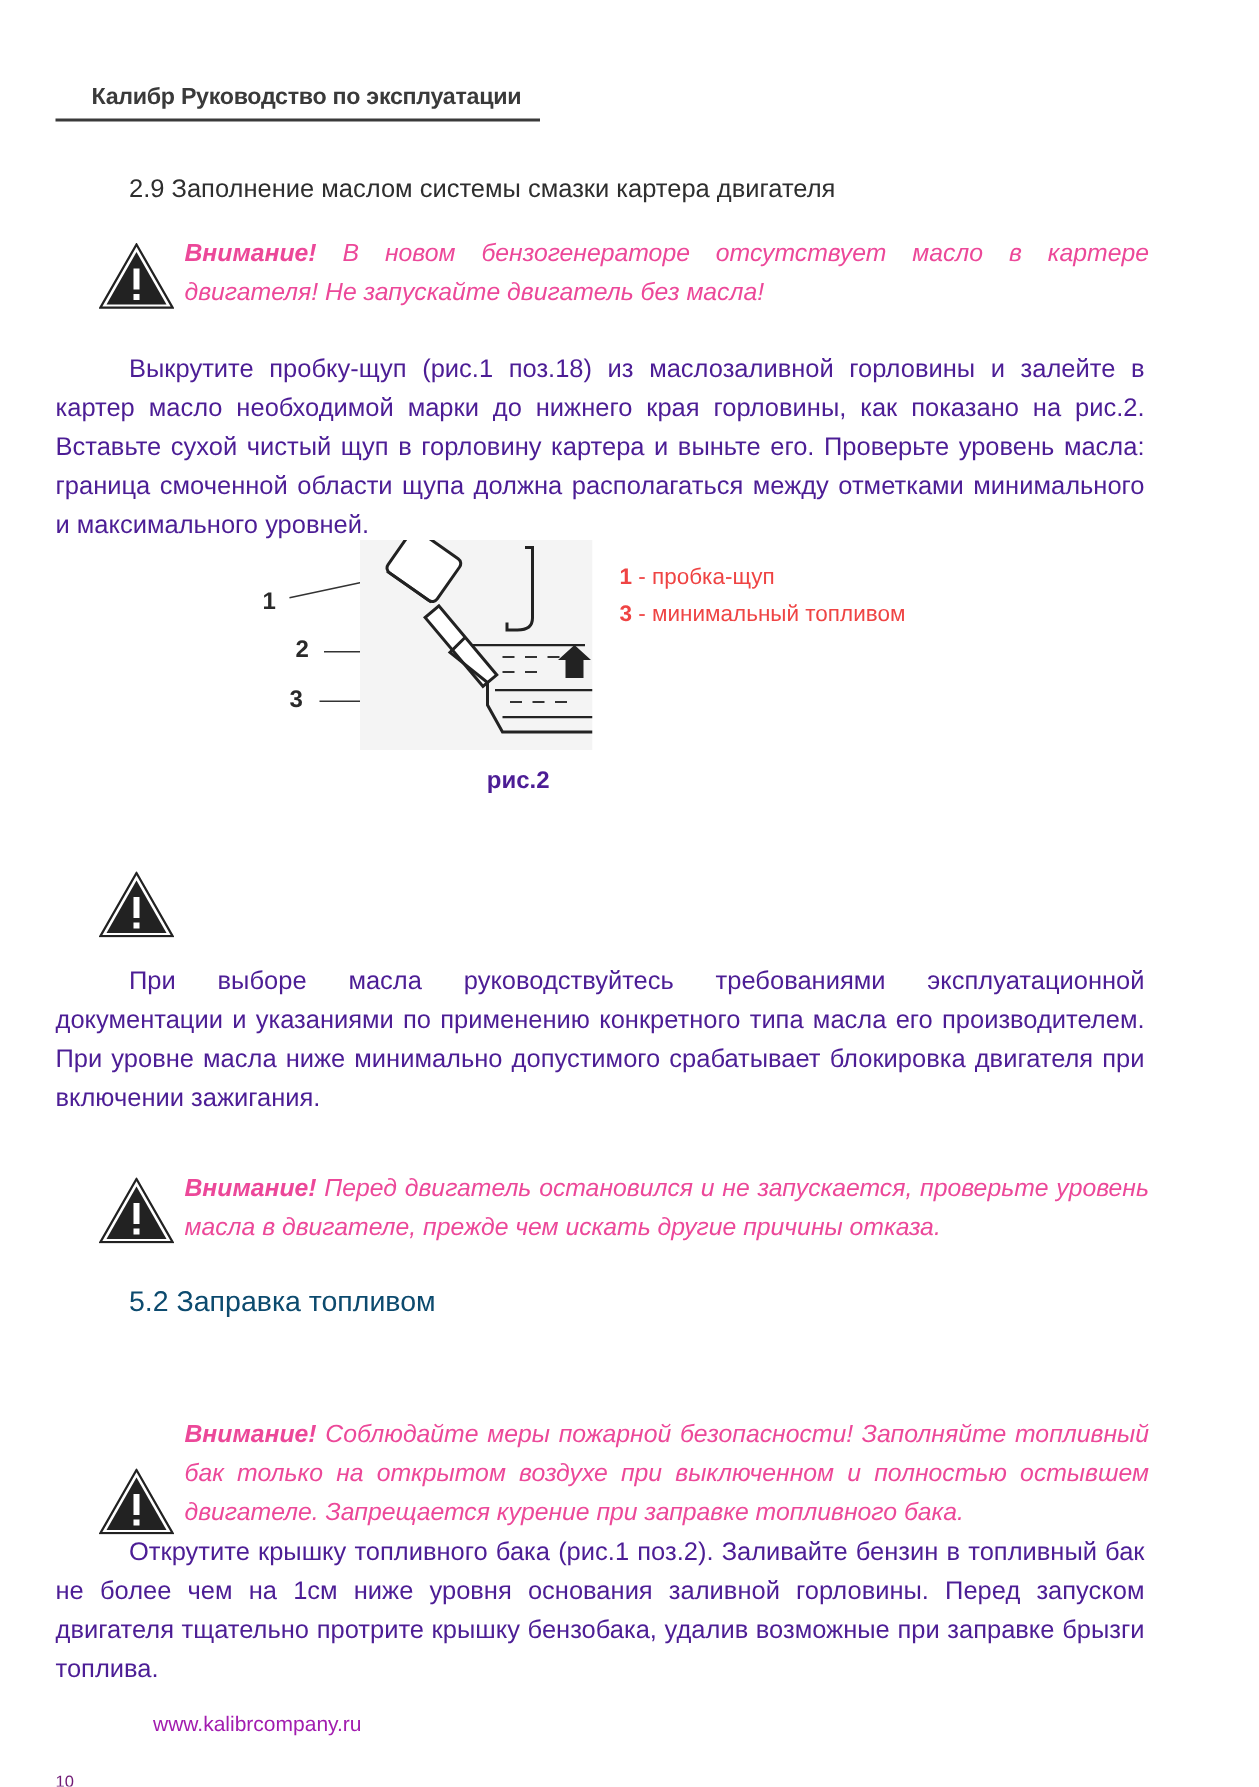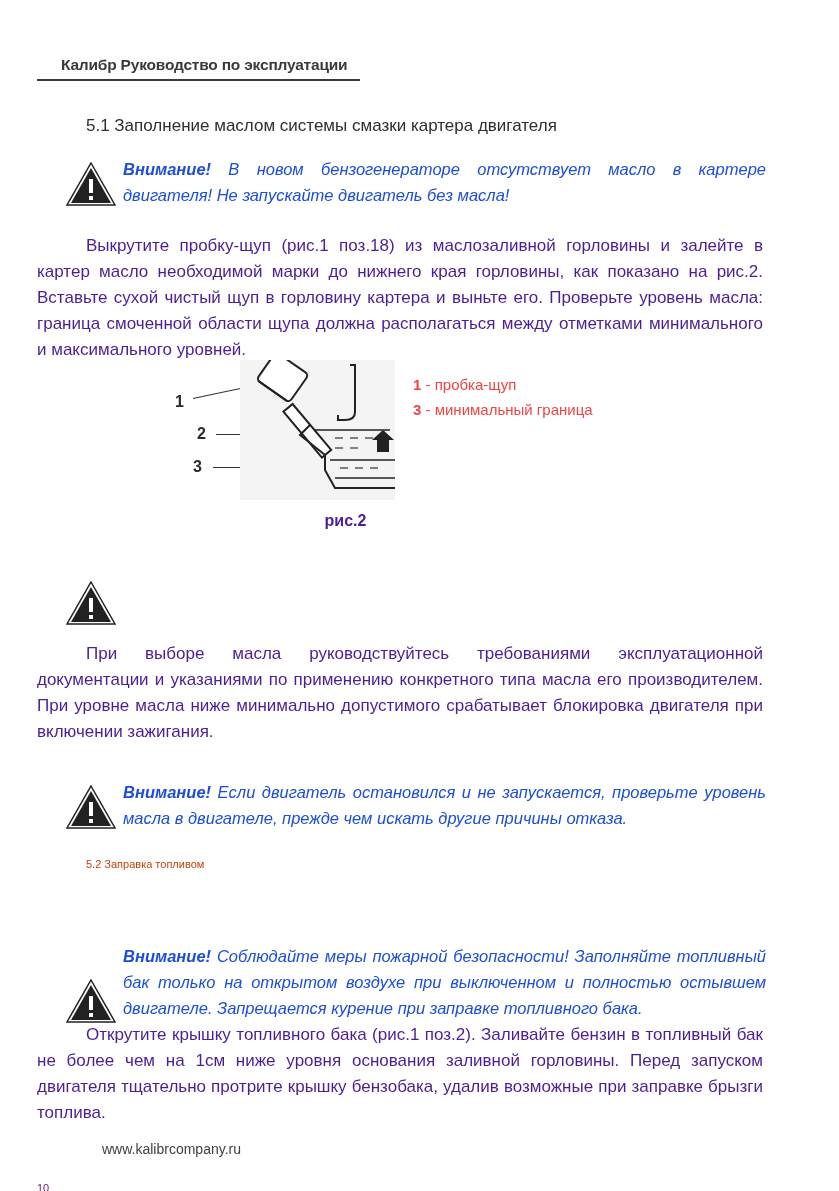--- a/index.html
+++ b/index.html
@@ -4,41 +4,41 @@
   <style>
     html, body { margin: 0; padding: 0; background: #ffffff; }
     body { width: 839px; height: 1191px; position: relative; overflow: hidden;
       font-family: "Liberation Sans", sans-serif; color: #2a2a2a; }
     .page { position: absolute; left: 0; top: 0; width: 839px; height: 1191px; }
     .running-header { position: absolute; left: 37px; top: 56px; font-size: 15.5px; font-weight: bold; color: #3a3a3a; letter-spacing: -0.2px; margin-left: 24px; }
     .running-header-rule { position: absolute; left: 37px; top: 79px; width: 323px; height: 1.5px; background: #3a3a3a; }
     .section-title { position: absolute; left: 86px; top: 116px; font-size: 17px; color: #2e2e2e; }
     .warn { position: absolute; left: 66px; width: 700px; }
     .warn-icon { position: absolute; left: 0; width: 50px; height: 44px; }
-    .warn-text { position: absolute; left: 57px; right: 0; font-size: 16.5px; font-style: italic; line-height: 26px; text-align: justify; color: #1d4ed8; }
+    .warn-text { position: absolute; left: 57px; right: 0; font-size: 16.5px; font-style: italic; line-height: 26px; text-align: justify; color: #ec4899; }
     .warn-text b { font-style: italic; font-weight: bold; }
     .para { position: absolute; left: 37px; width: 726px; font-size: 17px; line-height: 26px; text-align: justify; color: #4c1d95; text-indent: 49px; }
     .fig-num { position: absolute; font-weight: bold; font-size: 16px; color: #2a2a2a; }
     .fig-line { position: absolute; height: 1.2px; background: #333; }
     .legend { position: absolute; left: 413px; top: 372px; font-size: 15px; line-height: 25px; color: #ef4444; }
     .legend b { font-weight: bold; }
     .caption { position: absolute; left: 0; width: 691px; top: 512px; text-align: center; font-weight: bold; font-size: 16px; color: #4c1d95; }
-    .subsection-title { position: absolute; left: 86px; top: 858px; font-size: 11px; color: #c2410c; }
+    .subsection-title { position: absolute; left: 86px; top: 858px; font-size: 19px; color: #0c4a6e; }
     .footer { position: absolute; left: 37px; top: 1182px; font-size: 11px; color: #701a75; }
-    .footer-url { position: absolute; left: 102px; top: 1141px; font-size: 14px; color: #404040; }
+    .footer-url { position: absolute; left: 102px; top: 1141px; font-size: 14px; color: #a21caf; }
   </style>
 </head>
 <body>
 
 <div class="page">
 
   <div class="running-header">Калибр Руководство по эксплуатации</div>
   <div class="running-header-rule"></div>
 
-  <div class="section-title">5.1 Заполнение маслом системы смазки картера двигателя</div>
+  <div class="section-title">2.9 Заполнение маслом системы смазки картера двигателя</div>
 
   <div class="warn" style="top:154px;height:56px;">
     <svg class="warn-icon" style="top:8px;" viewBox="0 0 50 44">
       <polygon points="25,1 49,43 1,43" fill="#fff" stroke="#222" stroke-width="1.5"></polygon>
       <polygon points="25,6 45,41 5,41" fill="#222"></polygon>
       <rect x="23" y="17" width="4" height="14" fill="#fff"></rect>
       <rect x="23" y="34" width="4" height="4" fill="#fff"></rect>
     </svg>
     <div class="warn-text" style="top:2px;"><b>Внимание!</b><span> В новом бензогенераторе отсутствует масло в картере двигателя! Не запускайте двигатель без масла!</span></div>
   </div>
@@ -78,21 +78,21 @@
         <line x1="110" y1="88" x2="118" y2="88"></line>
       <line x1="100" y1="108" x2="108" y2="108"></line>
         <line x1="115" y1="108" x2="123" y2="108"></line>
         <line x1="130" y1="108" x2="138" y2="108"></line>
     </g>
     <polygon points="137,92 137,80 132,80 143,70 154,80 149,80 149,92" fill="#222"></polygon>
   </svg>
 
   <div class="legend">
     <div><b>1</b><span> - пробка-щуп</span></div>
-    <div><b>3</b><span> - минимальный граница</span></div>
+    <div><b>3</b><span> - минимальный топливом</span></div>
   </div>
 
   <div class="caption">рис.2</div>
 
   <div class="warn" style="top:543px;height:110px;">
     <svg class="warn-icon" style="top:38px;" viewBox="0 0 50 44">
       <polygon points="25,1 49,43 1,43" fill="#fff" stroke="#222" stroke-width="1.5"></polygon>
       <polygon points="25,6 45,41 5,41" fill="#222"></polygon>
       <rect x="23" y="17" width="4" height="14" fill="#fff"></rect>
       <rect x="23" y="34" width="4" height="4" fill="#fff"></rect>
@@ -101,21 +101,21 @@
 
   <div class="para" style="top:641px;">При выборе масла руководствуйтесь требованиями эксплуатационной документации и указаниями по применению конкретного типа масла его производителем. При уровне масла ниже минимально допустимого срабатывает блокировка двигателя при включении зажигания.</div>
 
   <div class="warn" style="top:779px;height:56px;">
     <svg class="warn-icon" style="top:6px;" viewBox="0 0 50 44">
       <polygon points="25,1 49,43 1,43" fill="#fff" stroke="#222" stroke-width="1.5"></polygon>
       <polygon points="25,6 45,41 5,41" fill="#222"></polygon>
       <rect x="23" y="17" width="4" height="14" fill="#fff"></rect>
       <rect x="23" y="34" width="4" height="4" fill="#fff"></rect>
     </svg>
-    <div class="warn-text" style="top:0;"><b>Внимание!</b><span> Если двигатель остановился и не запускается, проверьте уровень масла в двигателе, прежде чем искать другие причины отказа.</span></div>
+    <div class="warn-text" style="top:0;"><b>Внимание!</b><span> Перед двигатель остановился и не запускается, проверьте уровень масла в двигателе, прежде чем искать другие причины отказа.</span></div>
   </div>
 
   <div class="subsection-title">5.2 Заправка топливом</div>
 
   <div class="warn" style="top:899px;height:110px;margin-top:44px;">
     <svg class="warn-icon" style="top:36px;" viewBox="0 0 50 44">
       <polygon points="25,1 49,43 1,43" fill="#fff" stroke="#222" stroke-width="1.5"></polygon>
       <polygon points="25,6 45,41 5,41" fill="#222"></polygon>
       <rect x="23" y="17" width="4" height="14" fill="#fff"></rect>
       <rect x="23" y="34" width="4" height="4" fill="#fff"></rect>

